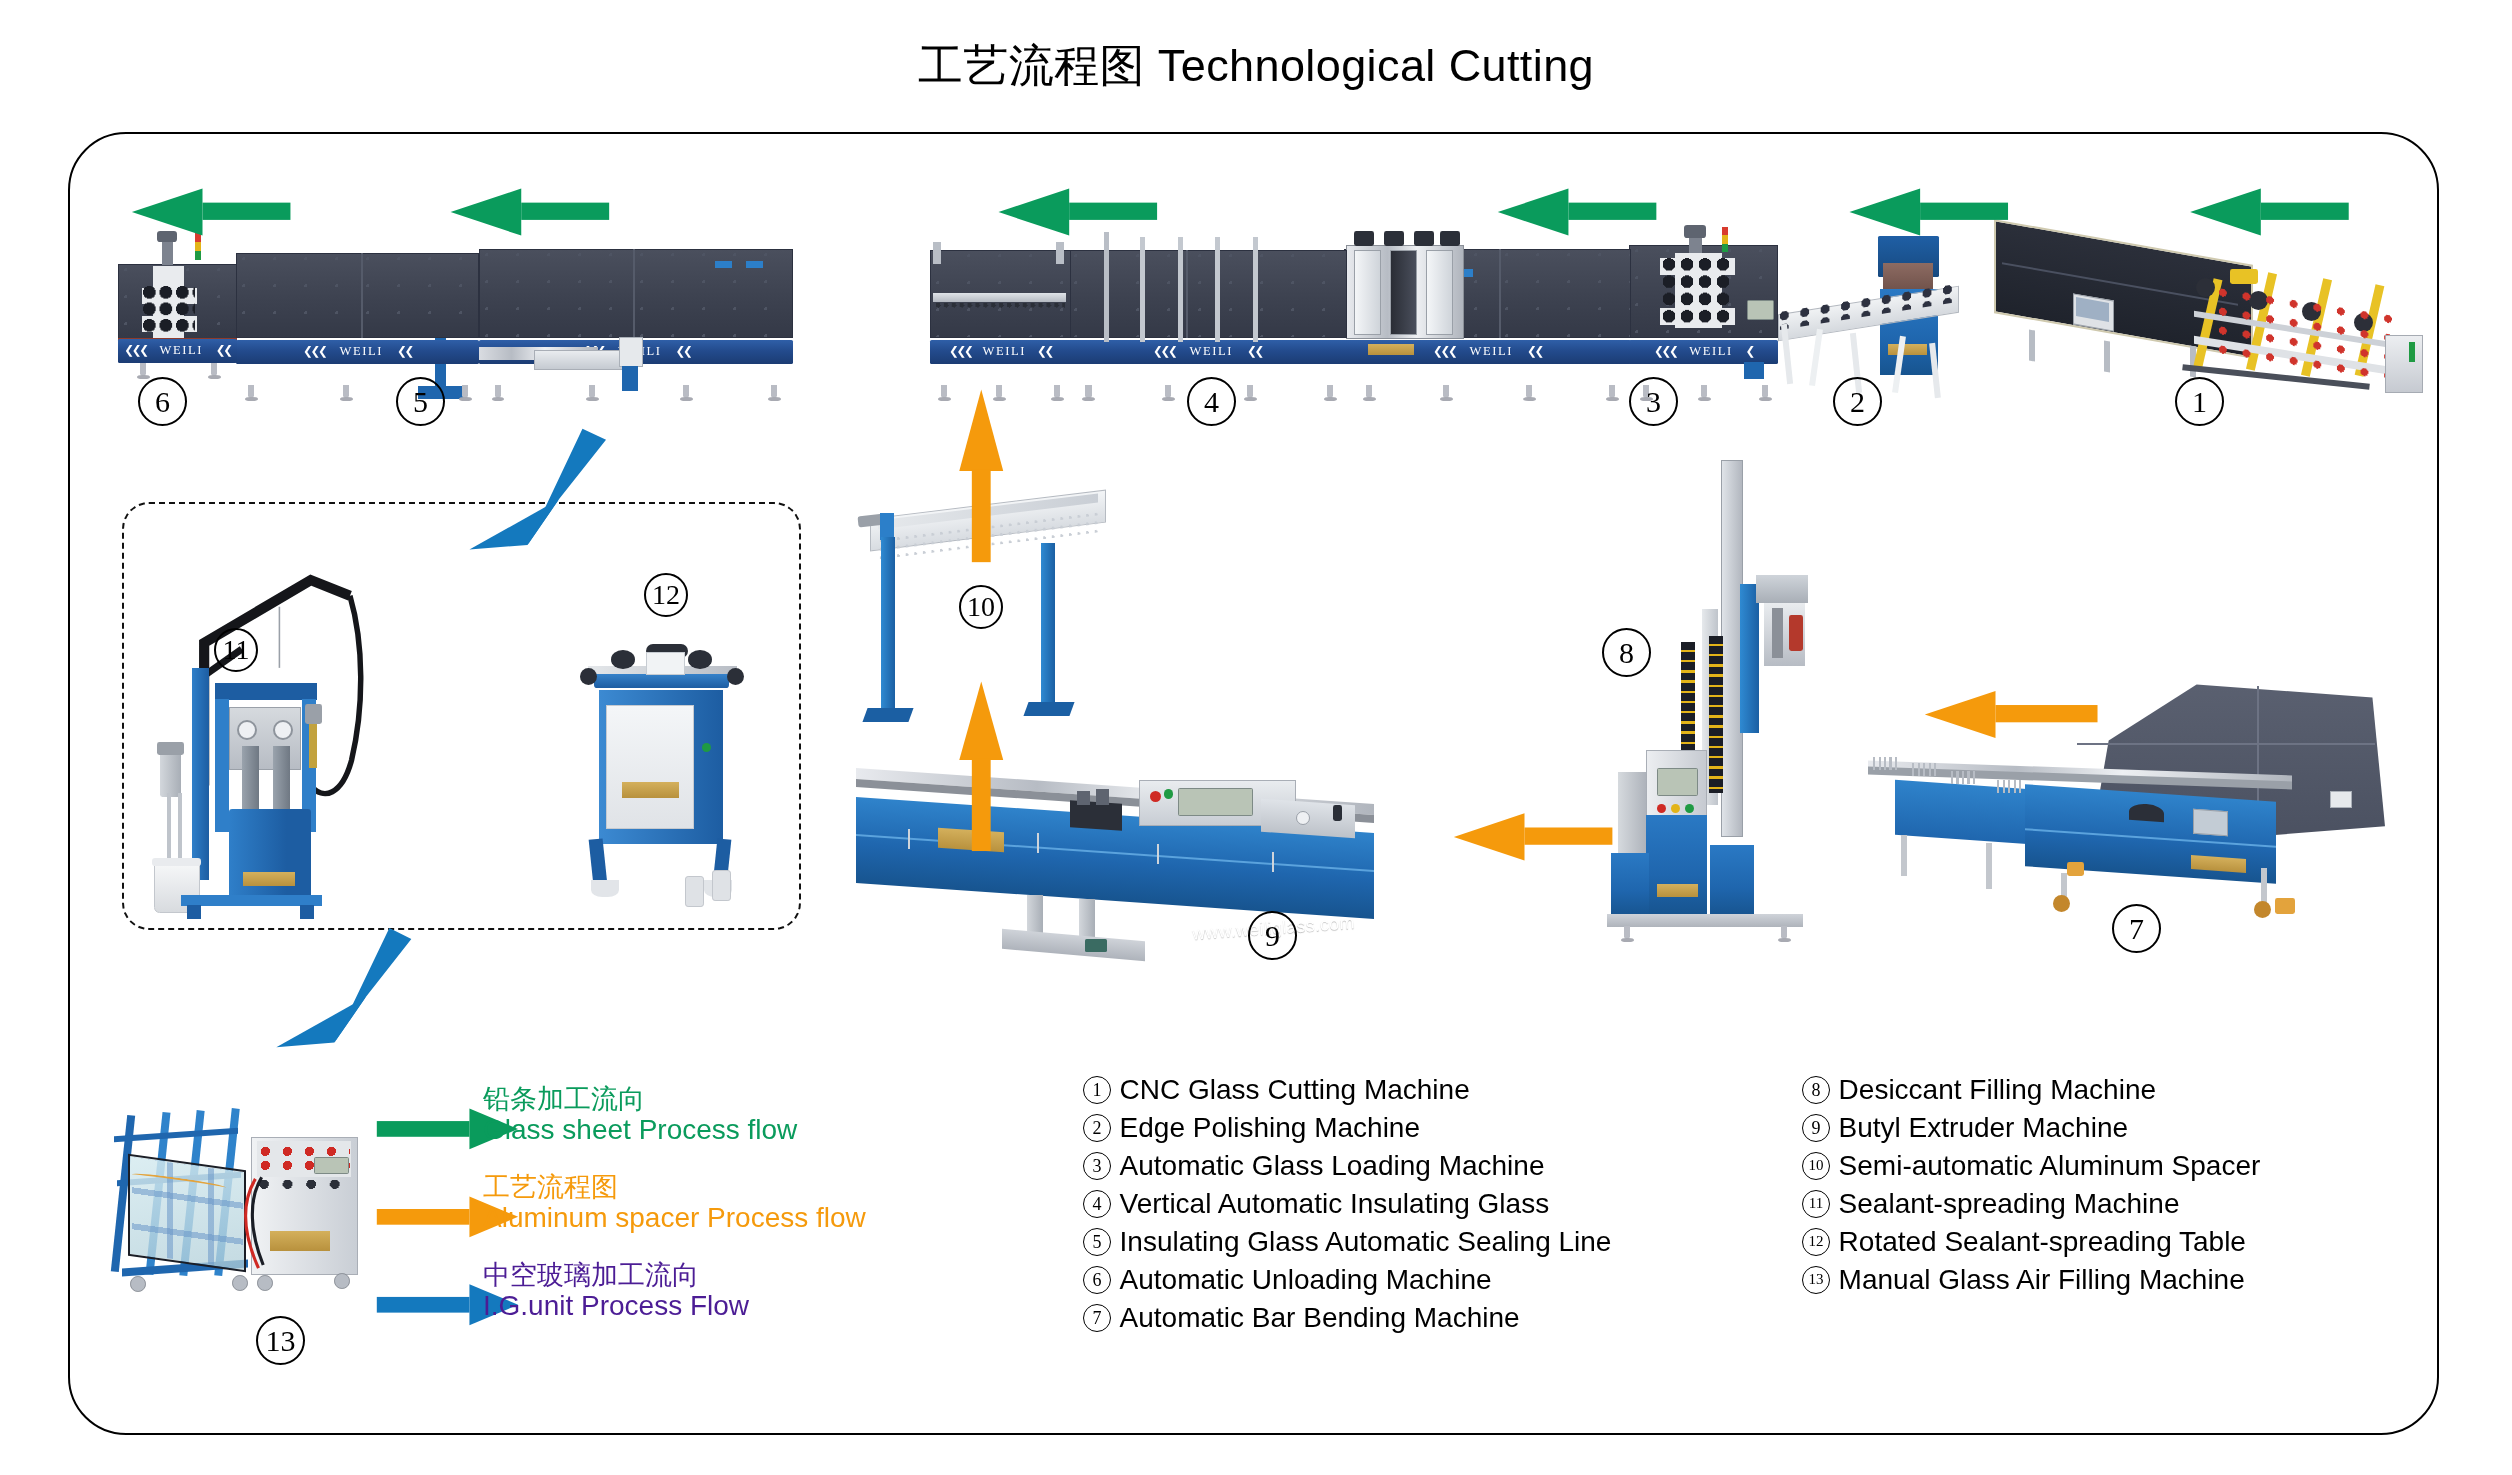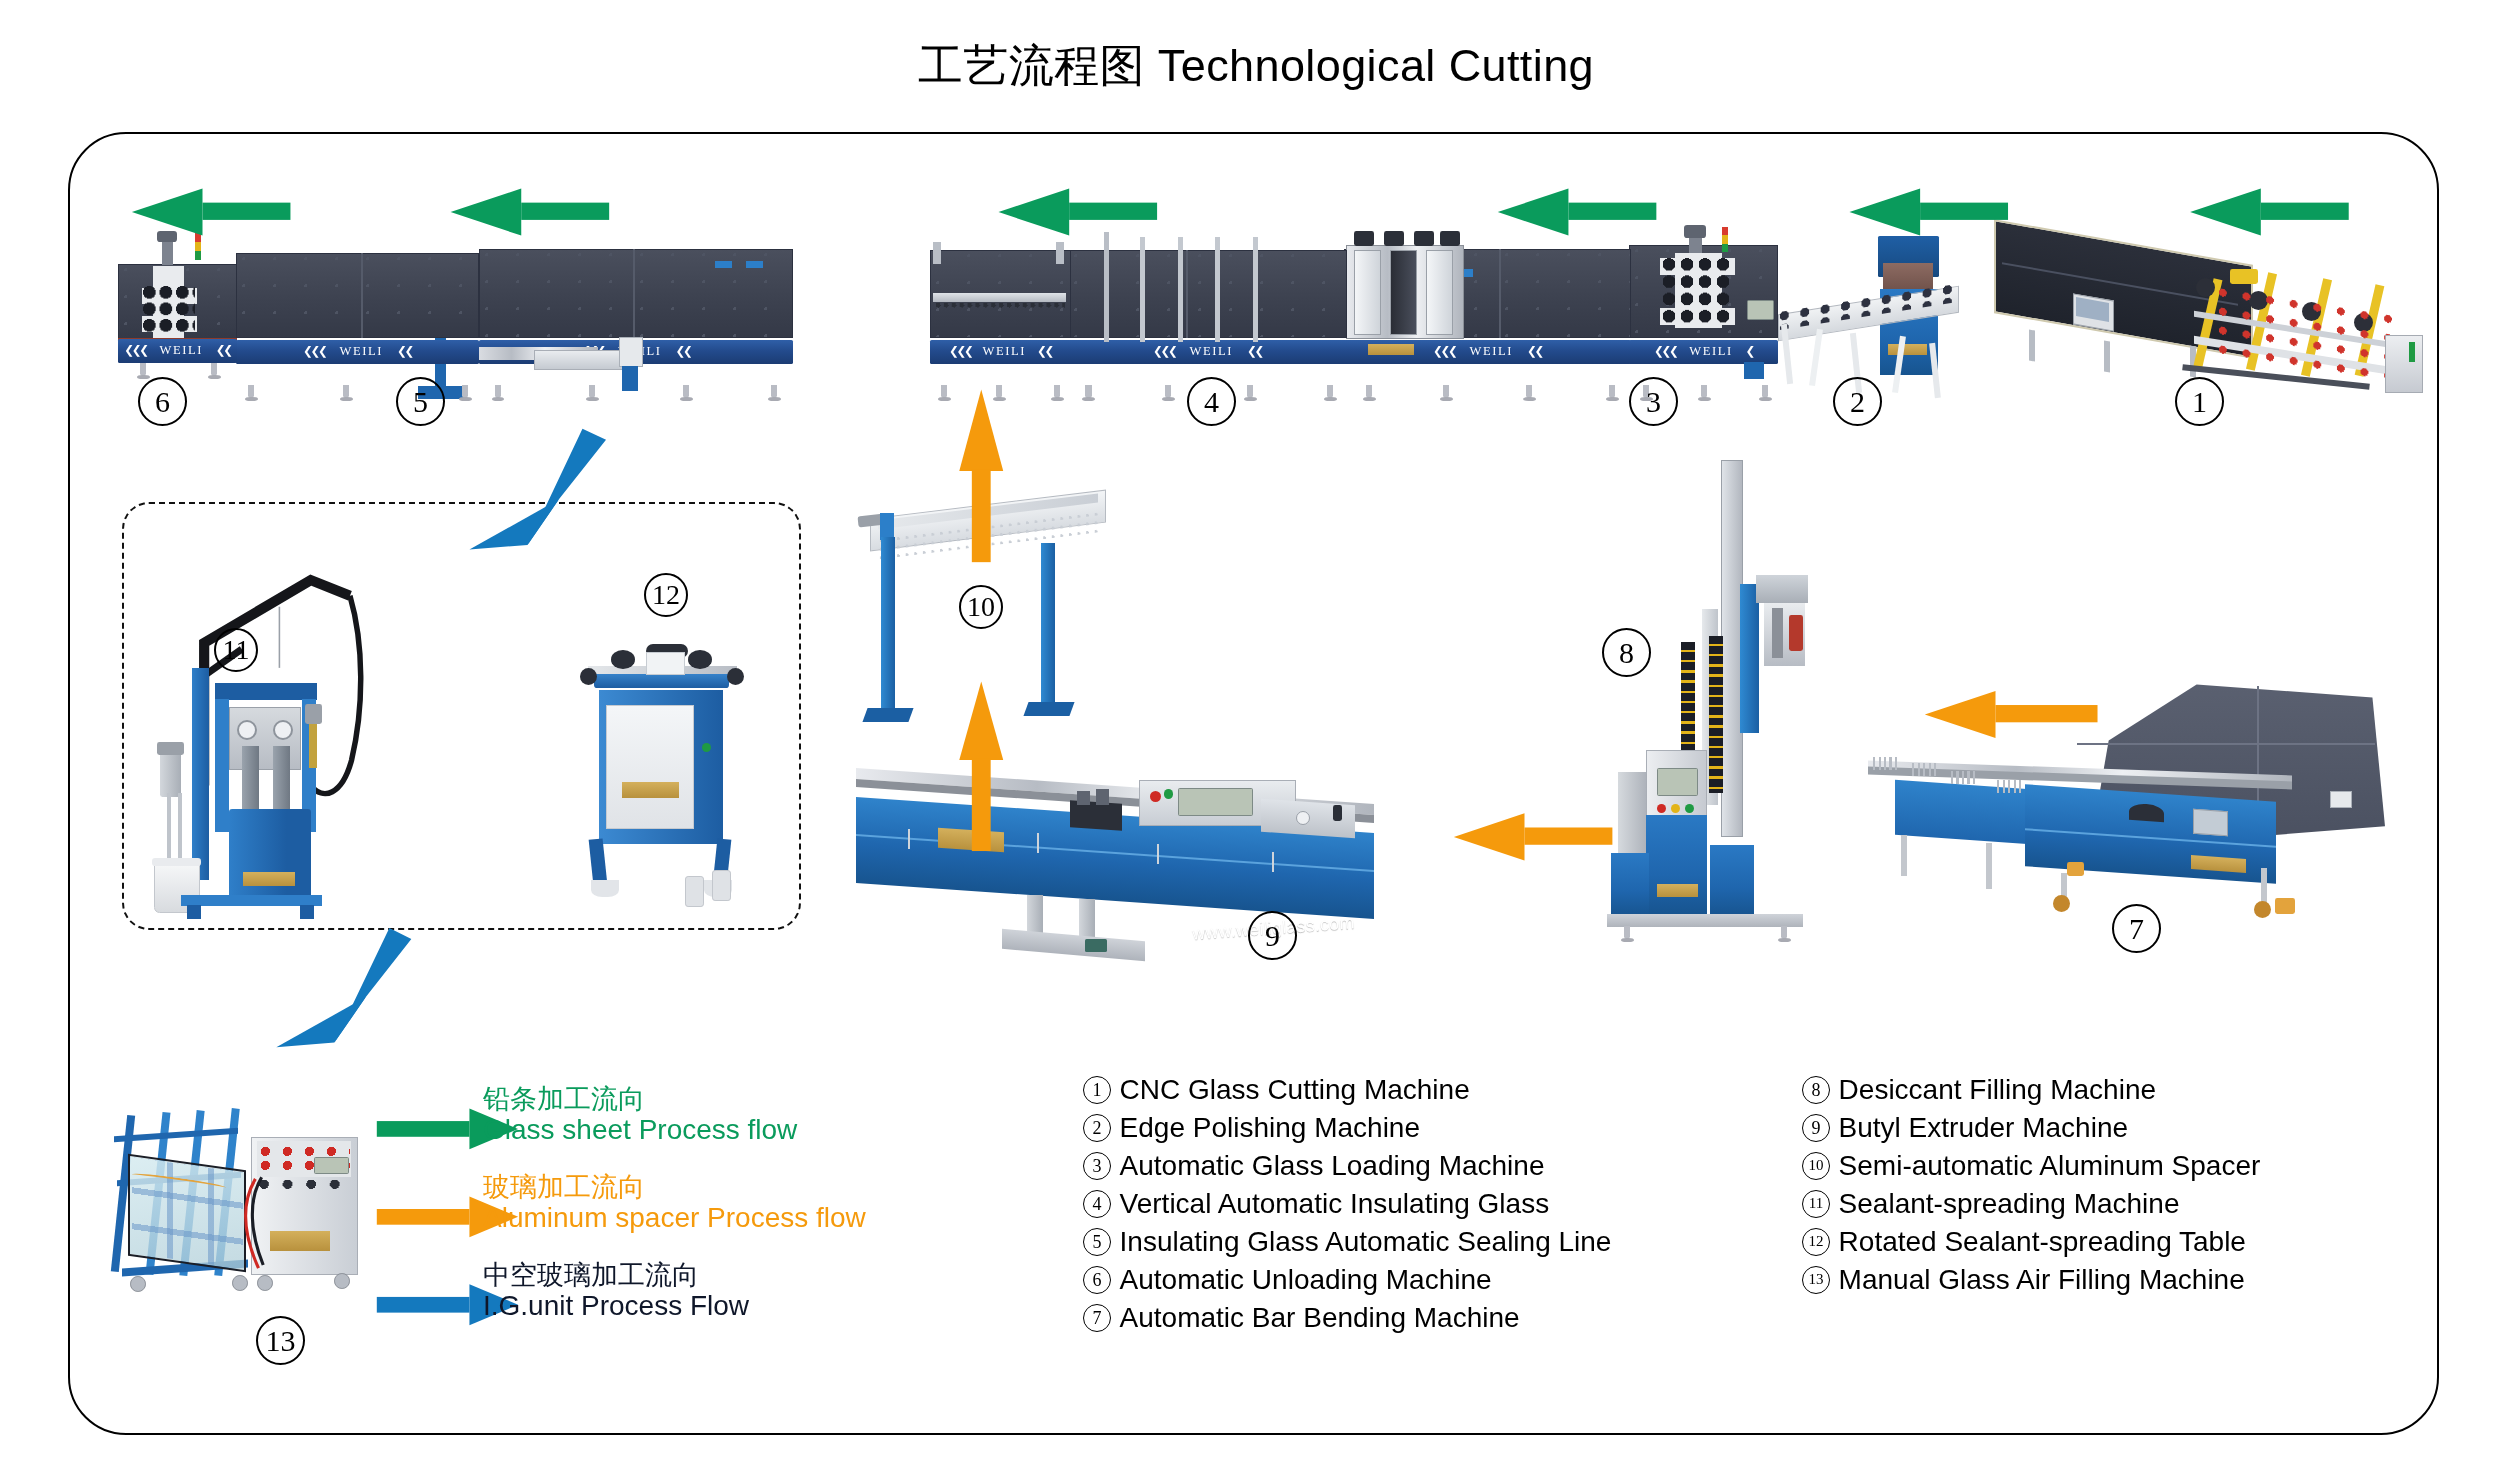--- a/index.html
+++ b/index.html
@@ -76,21 +76,21 @@
     position:absolute; left:122px; top:502px; width:679px; height:428px;
     border:2.4px dashed #111; border-radius:27px;
   }
 
   
   .flowkey { position:absolute; left:338px; top:1082px; width:597px; }
   .flowrow { position:relative; height:88px; }
   .flowrow .txt { position:absolute; left:145px; top:1.6px; line-height:1.12; }
   .flowrow .cn { font-size:27px; display:block; }
   .flowrow .en { font-size:28px; display:block; }
-  .g { color:#0a9b5c; } .o { color:#f59a0c; } .b { color:#0f172a; }
+  .g { color:#0a9b5c; } .o { color:#f59a0c; } .b { color:#4c1d95; }
 
   
   .list { position:absolute; font-size:28px; color:#000; line-height:1.30; }
   .list .li { display:flex; align-items:flex-start; margin-bottom:1.6px; }
   .list .num {
     flex:0 0 auto; width:28px; height:28px; margin-right:8.6px; margin-top:3.9px;
     border:1.6px solid #000; border-radius:50%;
     display:flex; align-items:center; justify-content:center;
     font-size:18px; font-family:"Liberation Serif", serif; line-height:1;
   }
@@ -631,21 +631,21 @@
 
   <div class="flowkey">
     <div class="flowrow">
       <div class="txt">
         <span class="cn g">铅条加工流向</span>
         <span class="en g">Glass sheet Process flow</span>
       </div>
     </div>
     <div class="flowrow">
       <div class="txt">
-        <span class="cn o">玻璃加工流向</span>
+        <span class="cn o">工艺流程图</span>
         <span class="en o">Aluminum spacer Process flow</span>
       </div>
     </div>
     <div class="flowrow">
       <div class="txt">
         <span class="cn b">中空玻璃加工流向</span>
         <span class="en b">I.G.unit  Process Flow</span>
       </div>
     </div>
   </div>

